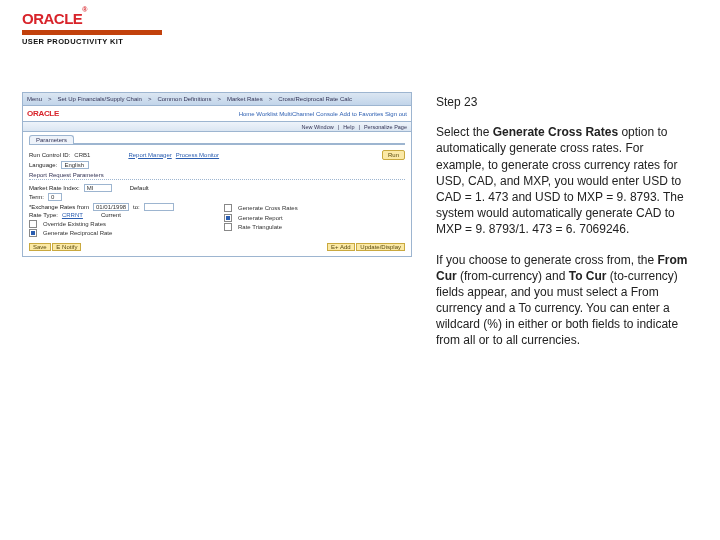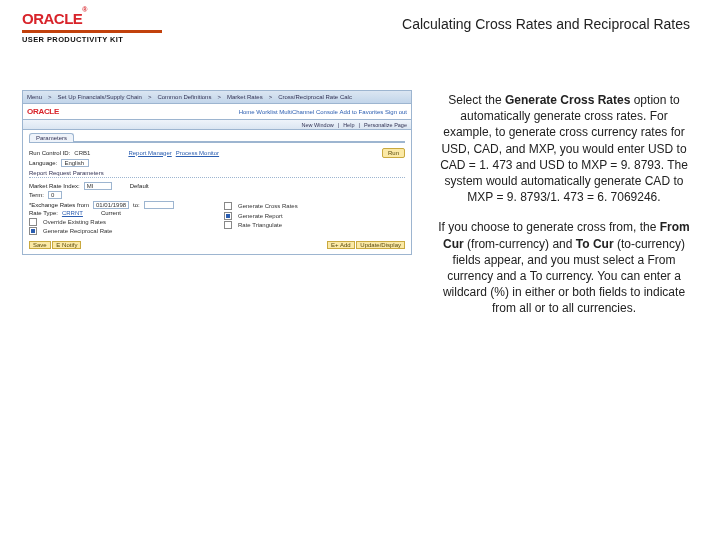--- a/index.html
+++ b/index.html
@@ -25,21 +25,21 @@
     font-weight: bold;
     color: #d8232a;
     font-size: 15px;
     letter-spacing: -0.5px;
   }
   .oracle-logo sup { font-size: 7px; top: -0.8em; position: relative; }
   .upk-sub {
     font-size: 7.5px;
     letter-spacing: 0.4px;
     color: #111;
-    border-top: 3px solid #c2410c;
+    border-top: 5px solid #c2410c;
     margin-top: 3px;
     padding-top: 2px;
     font-weight: bold;
   }
   .doc-title {
     margin-left: auto;
     font-size: 14px;
     color: #222;
     padding-top: 6px;
     padding-right: 10px;
@@ -134,33 +134,32 @@
   .ss-chip { background:#fbe9a6; border:1px solid #c9a93f; color:#5a4a0e; font-size:6px; padding:0 3px;}
   .ss-link { color:#2a5db0; }
   .text-pane {
     flex: 1;
     font-size: 12px;
     line-height: 1.35;
     padding-right: 8px;
     padding-top: 2px;
   }
   .step { margin-bottom: 14px; }
-  .para { margin-bottom: 14px; text-align: center; }
+  .para { margin-bottom: 14px; }
 </style>
 </head>
 <body>
 
 <div class="header">
   <div class="logo-block">
     <div class="oracle-logo">
       <span>ORACLE</span><sup>®</sup>
     </div>
     <div class="upk-sub">USER PRODUCTIVITY KIT</div>
   </div>
-  <div class="doc-title">Calculating Cross Rates and Reciprocal Rates</div>
 </div>
 
 <div class="content">
 
   <div class="screenshot">
     <div class="ss-bar">
       <span>Menu</span>
       <span>&gt;</span>
       <span>Set Up Financials/Supply Chain</span>
       <span>&gt;</span>
@@ -258,20 +257,21 @@
           <div>
             <span class="ss-chip">E+ Add</span>
             <span class="ss-chip">Update/Display</span>
           </div>
         </div>
       </div>
     </div>
   </div>
 
   <div class="text-pane">
+    <div class="step">Step 23</div>
     <div class="para">
       <span>Select the </span><b>Generate Cross Rates</b><span> option to automatically generate cross rates. For example, to generate cross currency rates for USD, CAD, and MXP, you would enter USD to CAD = 1. 473 and USD to MXP = 9. 8793. The system would automatically generate CAD to MXP = 9. 8793/1. 473 = 6. 7069246.</span>
     </div>
     <div class="para">
       <span>If you choose to generate cross from, the </span><b>From Cur</b><span> (from-currency) and </span><b>To Cur</b><span> (to-currency) fields appear, and you must select a From currency and a To currency. You can enter a wildcard (%) in either or both fields to indicate from all or to all currencies.</span>
     </div>
   </div>
 
 </div>
 

